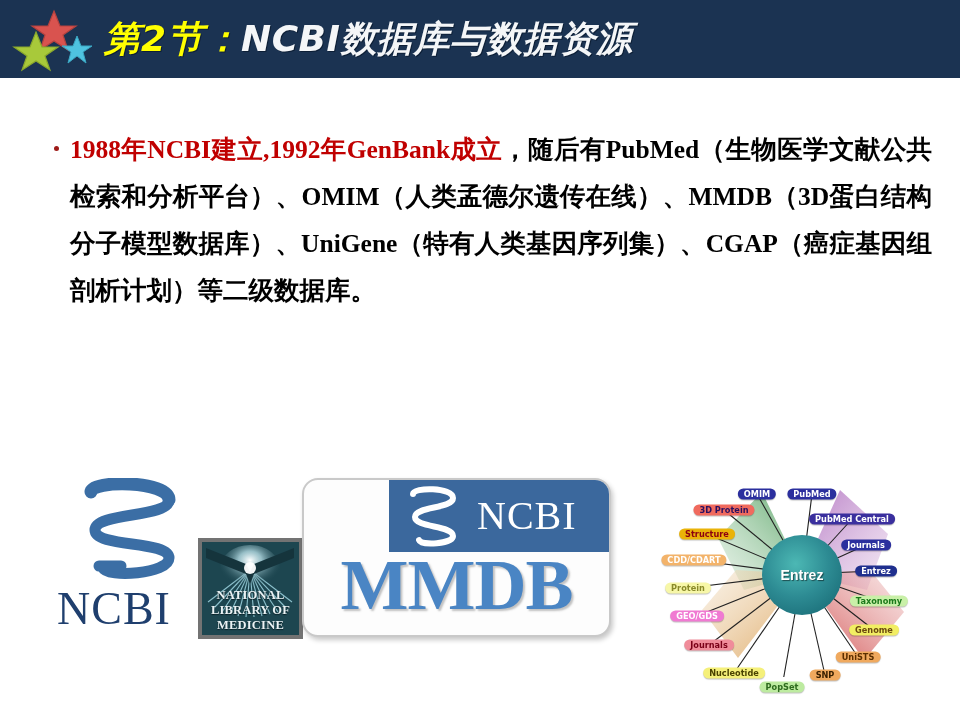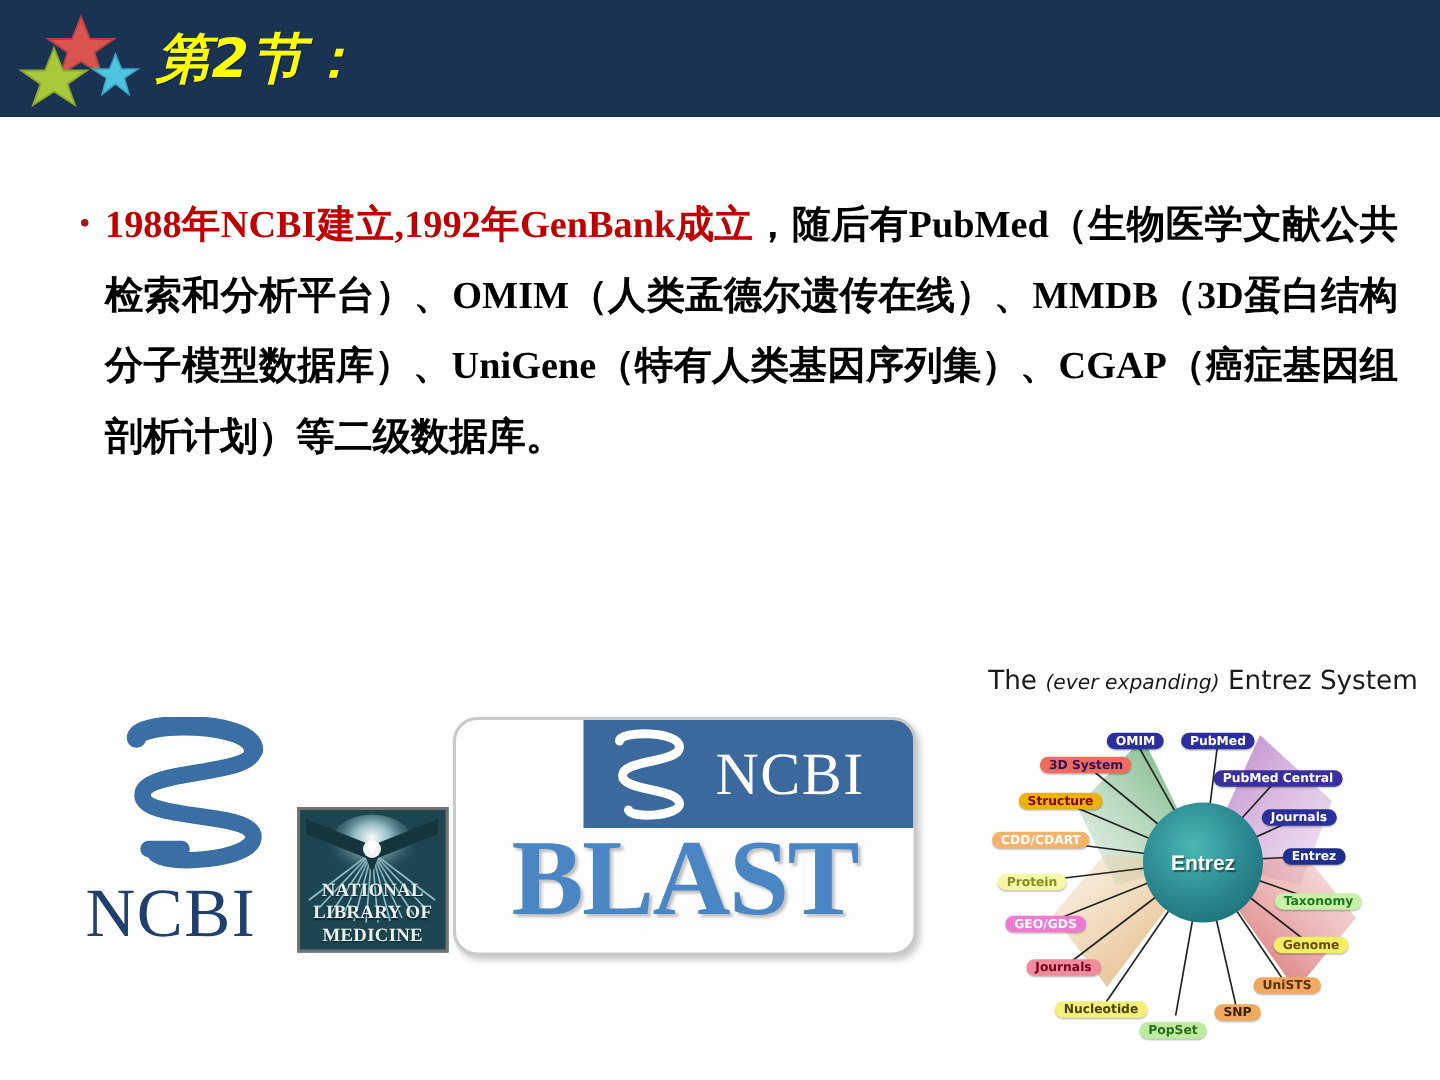--- a/index.html
+++ b/index.html
@@ -111,21 +111,21 @@
   #nlm-logo {
     position: absolute;
     left: 143px; top: 60px;
     width: 97px; height: 93px;
   }
   #nlm-box {
     position: absolute;
     left: 0; top: 0;
     width: 97px; height: 93px;
     background: #1d4650;
-    border: 2px solid #737373;
+    border: 4px solid #737373;
     overflow: hidden;
   }
   .nlm-line {
     position: absolute;
     left: 0;
     width: 97px;
     text-align: center;
     color: #eaf2f4;
     font-family: "Liberation Serif", "DejaVu Serif", serif;
     font-weight: bold;
@@ -247,20 +247,21 @@
         <polygon points="28,26 34,41 50,41 37,50 42,64 28,55 14,64 19,50 6,41 22,41" fill="#a8c93a" stroke="#8aa82c" stroke-width="1.2"></polygon>
       </g>
       <g>
         <polygon points="69,30 73,40 84,40 75,46 78,57 69,50 60,57 63,46 54,40 65,40" fill="#4fc3e0" stroke="#3aa6c2" stroke-width="1"></polygon>
       </g>
     </svg>
   </div>
 
   <div id="title-block">
     <span class="title-prefix">第2节：</span>
+    <span class="title-main">NCBI数据库与数据资源</span>
   </div>
 </div>
 
 <div id="body-content">
 
 
   <p class="bullet-para">
     <span class="bullet-dot" style="background: rgb(158, 27, 24);"></span><span class="red-run" style="color: rgb(192, 0, 0);">1988年NCBI建立,1992年GenBank成立</span><span>，随后有PubMed（生物医学文献公共检索和分析平台）、OMIM（人类孟德尔遗传在线）、MMDB（3D蛋白结构分子模型数据库）、UniGene（特有人类基因序列集）、CGAP（癌症基因组剖析计划）等二级数据库。</span>
   </p>
 
@@ -317,27 +318,24 @@
 
   <div id="blast-logo">
     <div id="blast-banner">
       <div id="blast-helix">
         <svg width="62" height="64" viewBox="0 0 62 64">
           <path d="M12,10 C12,3 52,3 52,14 C52,25 14,22 14,33 C14,44 52,41 52,52 C52,60 20,62 18,56" fill="none" stroke="#ffffff" stroke-width="6" stroke-linecap="round"></path>
         </svg>
       </div>
       <div id="blast-ncbi-text">NCBI</div>
     </div>
-    <div id="blast-word">BLAST</div>
+    <div id="blast-word">MMDB</div>
   </div>
 
   <div id="entrez-figure">
-    <div id="entrez-caption">
-      <span>The </span><span class="cap-ital">(ever expanding)</span><span> Entrez System</span>
-    </div>
 
     <div id="entrez-wheel">
       <svg width="300" height="205" viewBox="0 0 300 205" style="position:absolute;left:0;top:0;">
         <defs>
           <linearGradient id="petalPurple" x1="0" y1="0" x2="1" y2="1">
             <stop offset="0%" stop-color="#b06fc0"></stop>
             <stop offset="100%" stop-color="#e8d4ea" stop-opacity="0.6"></stop>
           </linearGradient>
           <linearGradient id="petalGreen" x1="1" y1="0" x2="0" y2="1">
             <stop offset="0%" stop-color="#4e9e5c"></stop>
@@ -393,18 +391,18 @@
           <div class="enode" style="left: 222px; top: 158px; background: rgb(242, 238, 99); color: rgb(107, 74, 16);">Genome</div>
           <div class="enode" style="left: 206px; top: 185px; background: rgb(240, 169, 94); color: rgb(92, 47, 0);">UniSTS</div>
           <div class="enode" style="left: 173px; top: 203px; background: rgb(240, 169, 94); color: rgb(58, 32, 0);">SNP</div>
           <div class="enode" style="left: 130px; top: 215px; background: rgb(189, 235, 160); color: rgb(46, 107, 30);">PopSet</div>
           <div class="enode" style="left: 82px; top: 201px; background: rgb(245, 240, 122); color: rgb(74, 66, 0);">Nucleotide</div>
           <div class="enode" style="left: 57px; top: 173px; background: rgb(240, 140, 154); color: rgb(122, 0, 24);">Journals</div>
           <div class="enode" style="left: 45px; top: 144px; background: rgb(240, 122, 210); color: rgb(255, 255, 255);">GEO/GDS</div>
           <div class="enode" style="left: 36px; top: 116px; background: rgb(247, 247, 168); color: rgb(138, 138, 42);">Protein</div>
           <div class="enode" style="left: 42px; top: 88px; background: rgb(243, 179, 106); color: rgb(255, 255, 255);">CDD/CDART</div>
           <div class="enode" style="left: 55px; top: 62px; background: #eab308; color: rgb(140, 0, 16);">Structure</div>
-          <div class="enode" style="left: 72px; top: 38px; background: rgb(240, 106, 94); color: rgb(43, 16, 96);">3D System</div>
+          <div class="enode" style="left: 72px; top: 38px; background: rgb(240, 106, 94); color: rgb(43, 16, 96);">3D Protein</div>
         </div>
     </div>
   </div>
 
 </div>
 
 </body></html>

